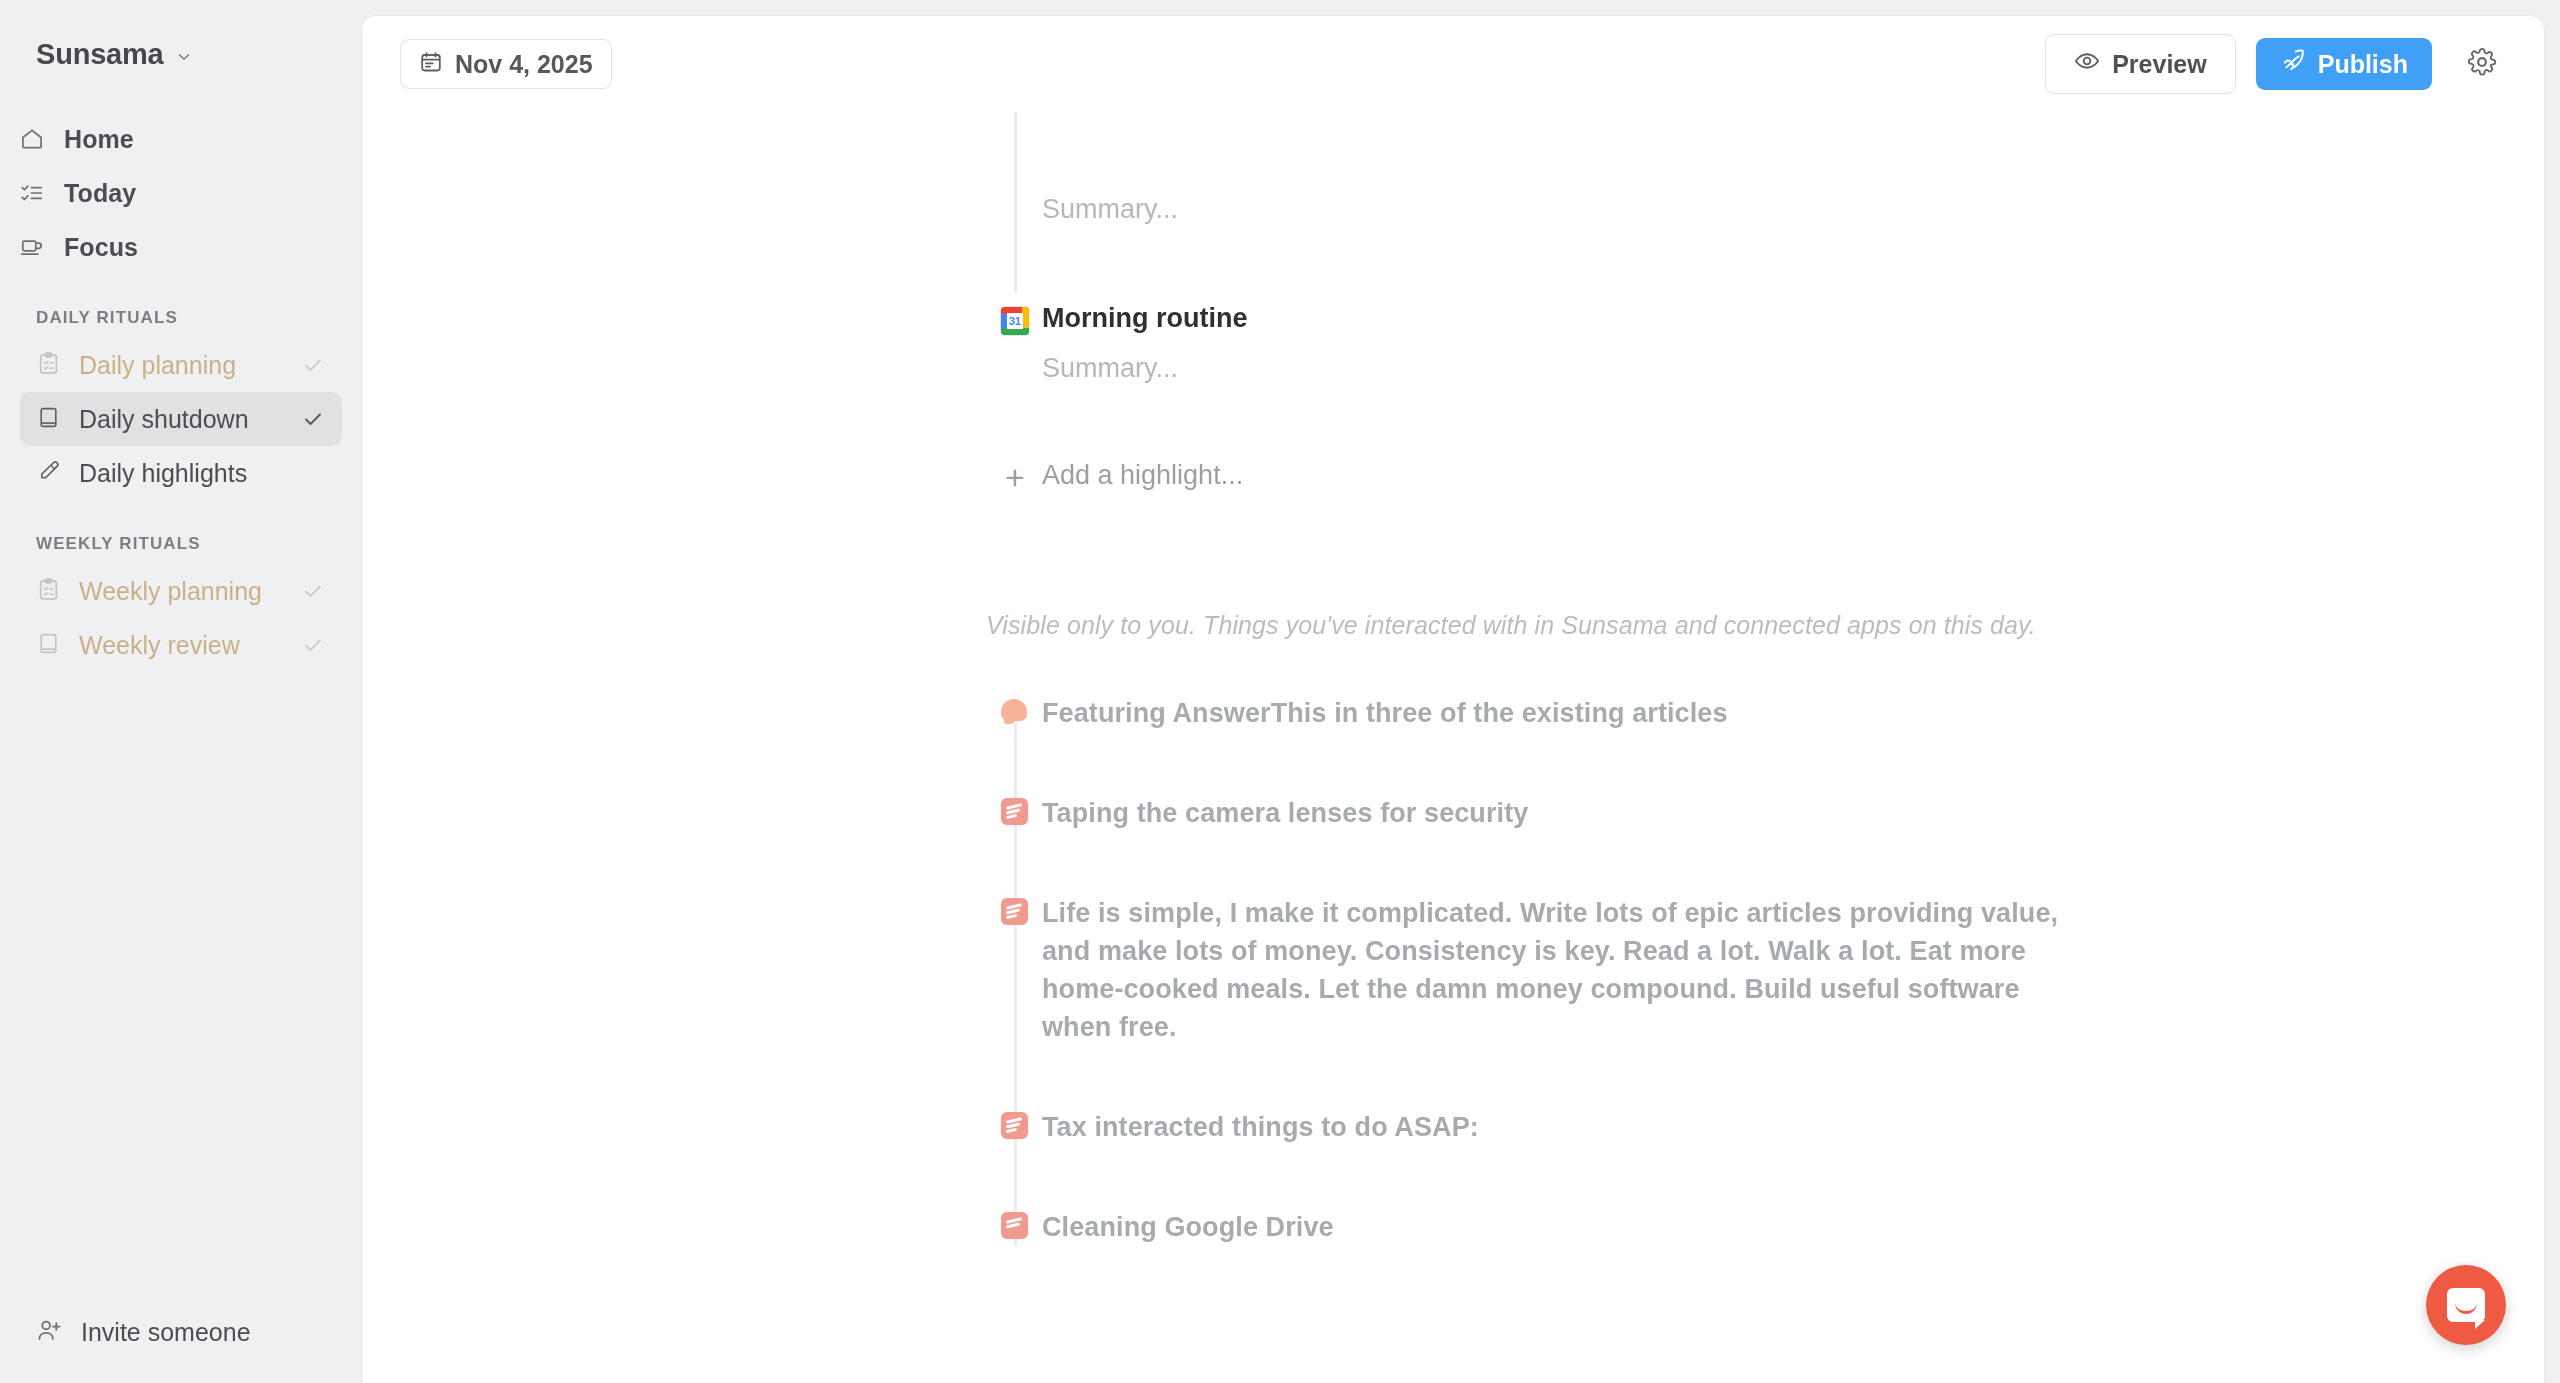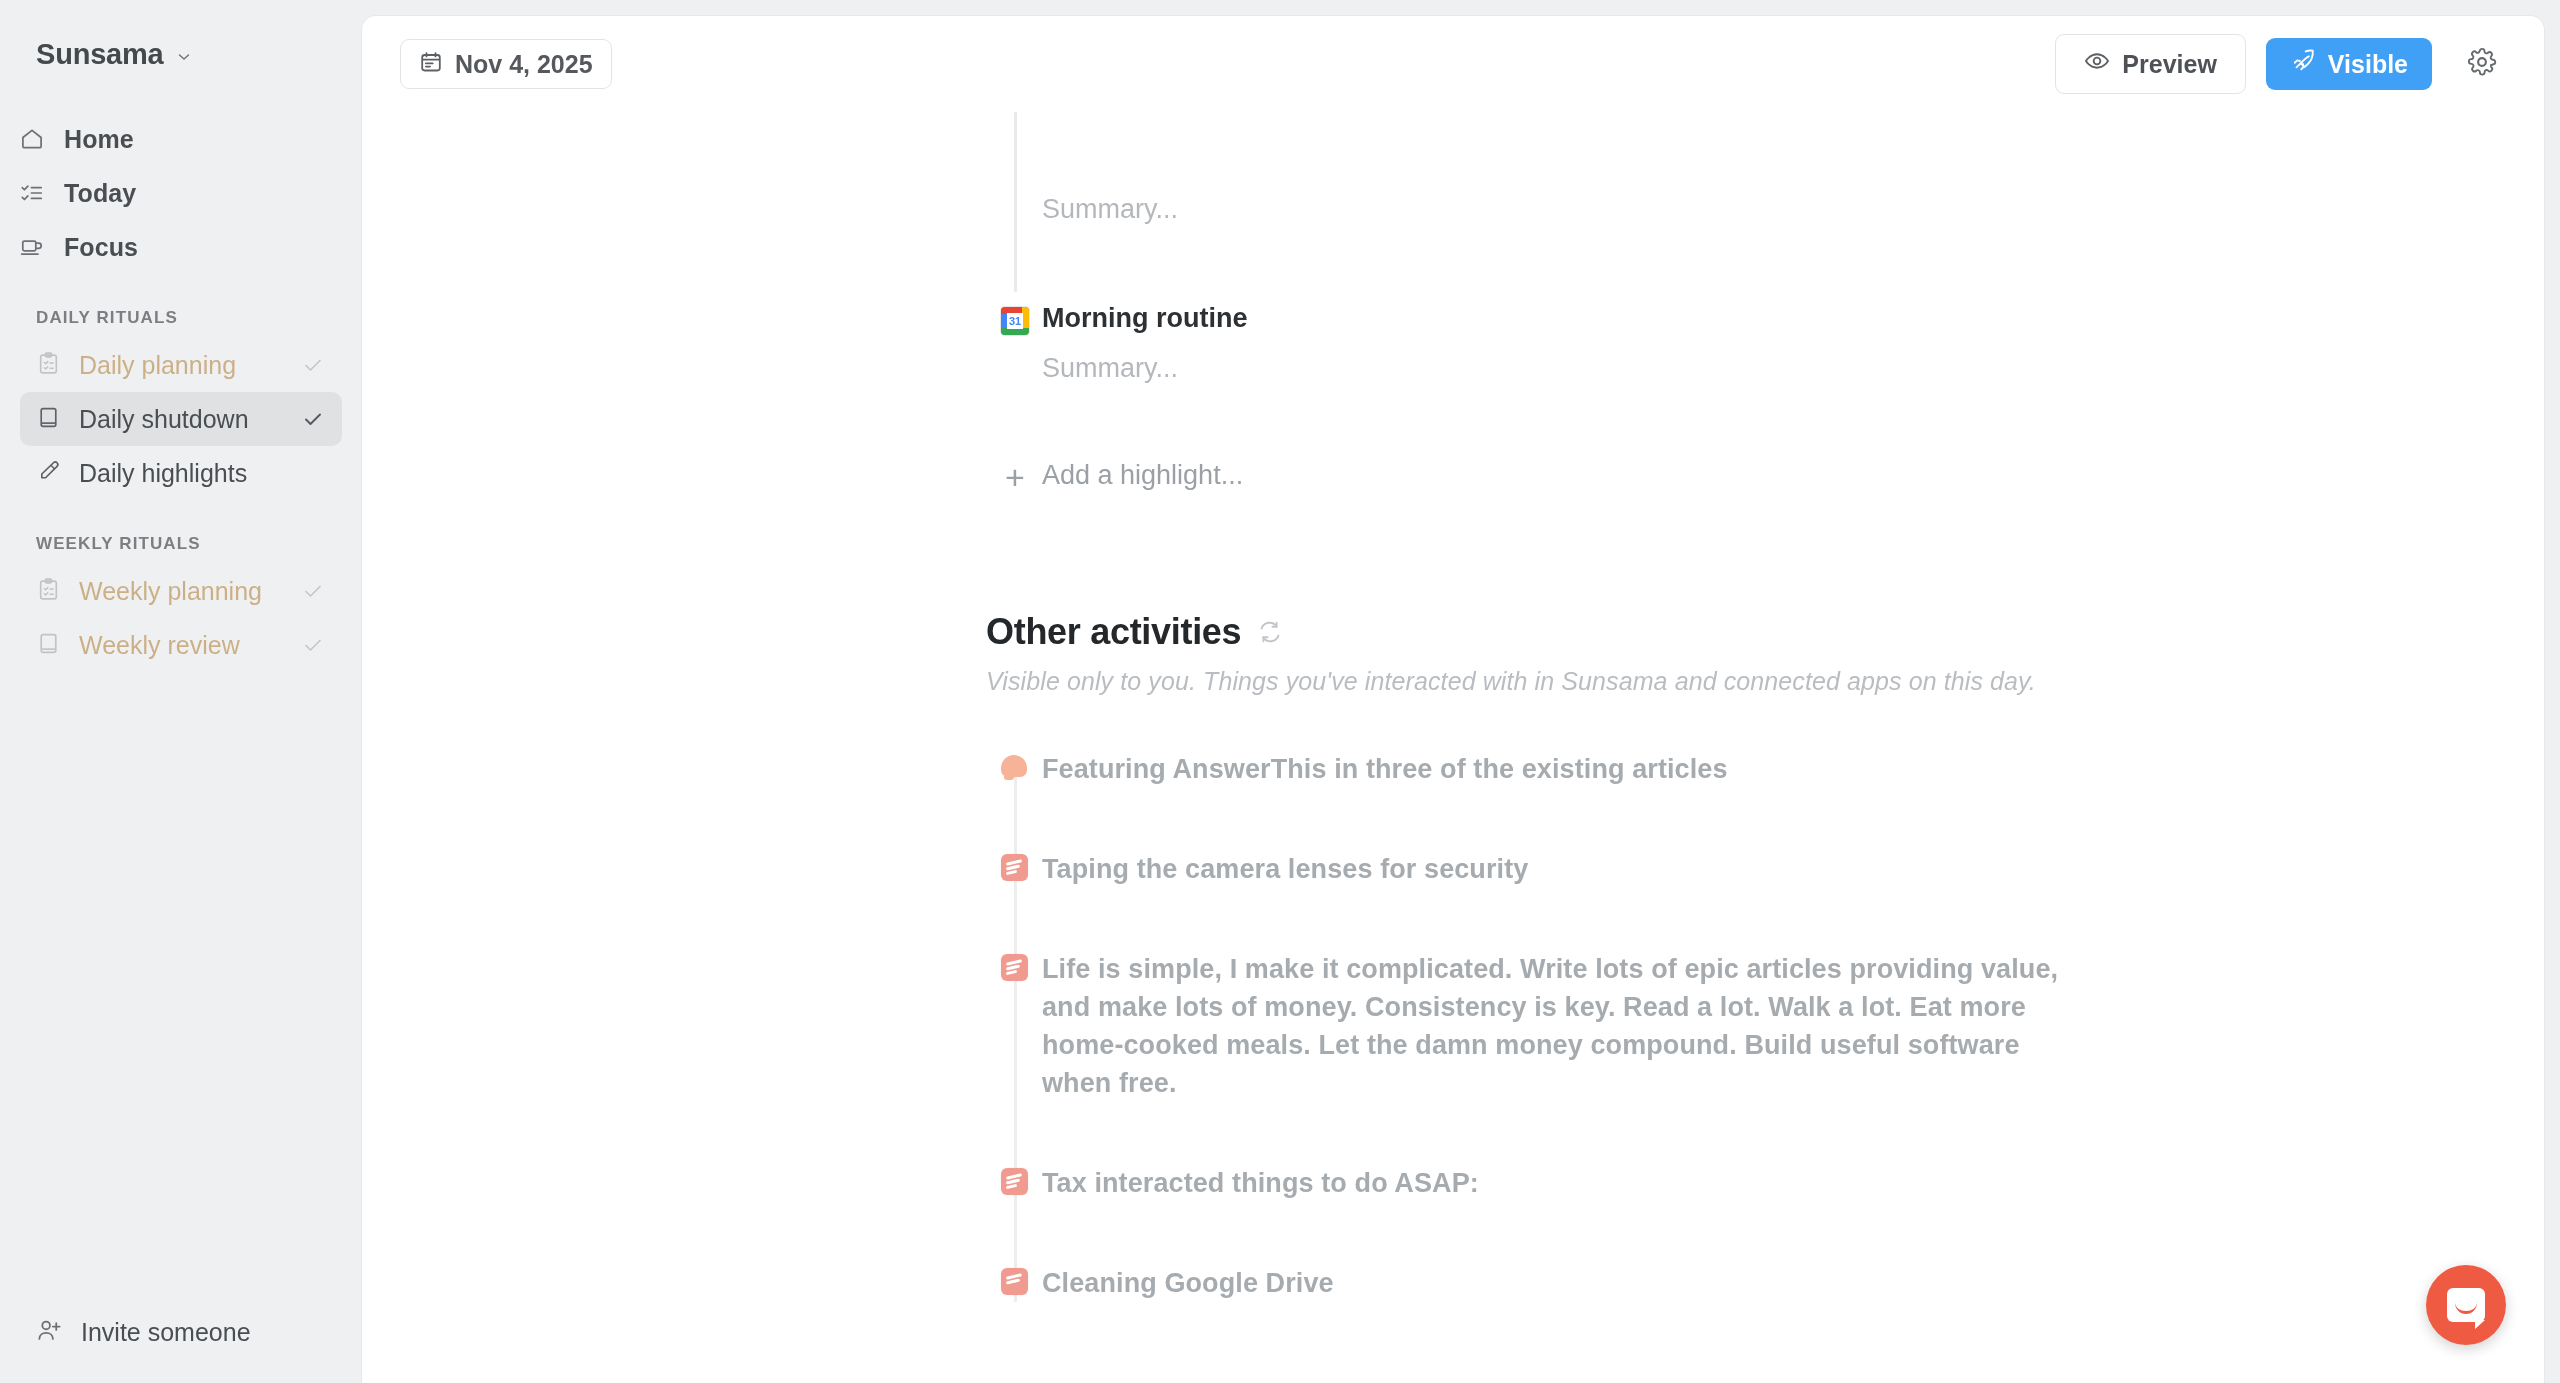--- a/index.html
+++ b/index.html
@@ -351,21 +351,21 @@
             <span>Preview</span>
           </div>
 
           <div class="btn-publish">
             <span>
               <svg width="26" height="26" viewBox="0 0 24 24" fill="none">
                 <path d="M13.8 3.4c3.6-1.4 7.2-1 7.2-1s.4 3.6-1 7.2c-1.1 2.9-4.3 6.1-6.6 8L10 14.2c1.9-2.3 5.1-5.5 8-6.6" stroke="#fff" stroke-width="1.7" stroke-linejoin="round"></path>
                 <path d="M9.9 14.1L6 17.9M4.4 13.6l2.2-2.2 2.6.6M10.4 19.6l2.2-2.2-.6-2.6" stroke="#fff" stroke-width="1.7" stroke-linecap="round" stroke-linejoin="round"></path>
               </svg>
             </span>
-            <span>Visible</span>
+            <span>Publish</span>
           </div>
 
           <div class="gear-btn">
             <span>
               <svg width="30" height="30" viewBox="0 0 24 24" fill="none">
                 <circle cx="12" cy="12" r="3.1" stroke="#646codes" stroke-width="1.7"></circle>
                 <circle cx="12" cy="12" r="3.1" stroke="#646a6e" stroke-width="1.7"></circle>
                 <path d="M19.2 14.4a1.6 1.6 0 00.32 1.76l.06.06a1.9 1.9 0 11-2.7 2.7l-.06-.06a1.6 1.6 0 00-1.76-.32 1.6 1.6 0 00-.97 1.47v.17a1.9 1.9 0 11-3.8 0v-.09a1.6 1.6 0 00-1.05-1.47 1.6 1.6 0 00-1.76.32l-.06.06a1.9 1.9 0 11-2.7-2.7l.06-.06a1.6 1.6 0 00.32-1.76 1.6 1.6 0 00-1.47-.97H3.4a1.9 1.9 0 110-3.8h.09a1.6 1.6 0 001.47-1.05 1.6 1.6 0 00-.32-1.76l-.06-.06a1.9 1.9 0 112.7-2.7l.06.06a1.6 1.6 0 001.76.32h.08a1.6 1.6 0 00.97-1.47V3.4a1.9 1.9 0 113.8 0v.09a1.6 1.6 0 00.97 1.47 1.6 1.6 0 001.76-.32l.06-.06a1.9 1.9 0 112.7 2.7l-.06.06a1.6 1.6 0 00-.32 1.76v.08a1.6 1.6 0 001.47.97h.17a1.9 1.9 0 110 3.8h-.09a1.6 1.6 0 00-1.47.97z" stroke="#646a6e" stroke-width="1.5" stroke-linejoin="round"></path>
               </svg>
             </span>
@@ -405,30 +405,20 @@
 
           <div class="hl-row row-add">
             <div class="hl-icon">
                 <span class="plus">+</span>
               </div>
             <div class="add-text">Add a highlight...</div>
           </div>
         </div>
 
         <div class="other">
-          <div class="other-head">
-            <span class="other-title">Other activities</span>
-            <span class="sync-ico">
-              <svg width="24" height="24" viewBox="0 0 24 24" fill="none">
-                <path d="M3.6 8.4A8.4 8.4 0 0118.6 6.6" stroke="#c2c6ca" stroke-width="1.9" stroke-linecap="round"></path>
-                <path d="M20.4 15.6A8.4 8.4 0 015.4 17.4" stroke="#c2c6ca" stroke-width="1.9" stroke-linecap="round"></path>
-                <path d="M18.6 2.6v4.2h-4.2M5.4 21.4v-4.2h4.2" stroke="#c2c6ca" stroke-width="1.9" stroke-linecap="round" stroke-linejoin="round"></path>
-              </svg>
-            </span>
-          </div>
           <div class="other-sub">Visible only to you. Things you've interacted with in Sunsama and connected apps on this day.</div>
 
           <div class="activities">
             <div class="act-rail"></div>
 
             <div class="act-row">
               <div class="act-ico">
                 <span class="asana-ico">
                     <span class="blob"></span>
                     <span class="tail"></span>

